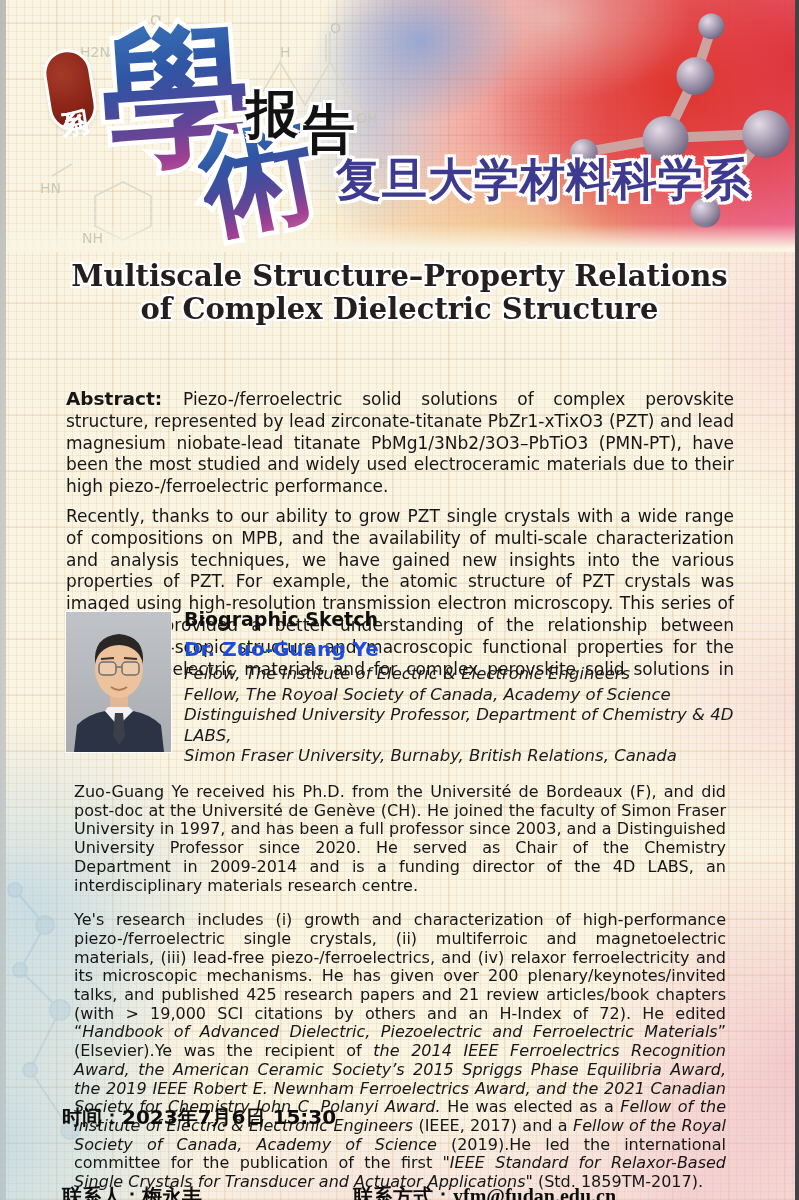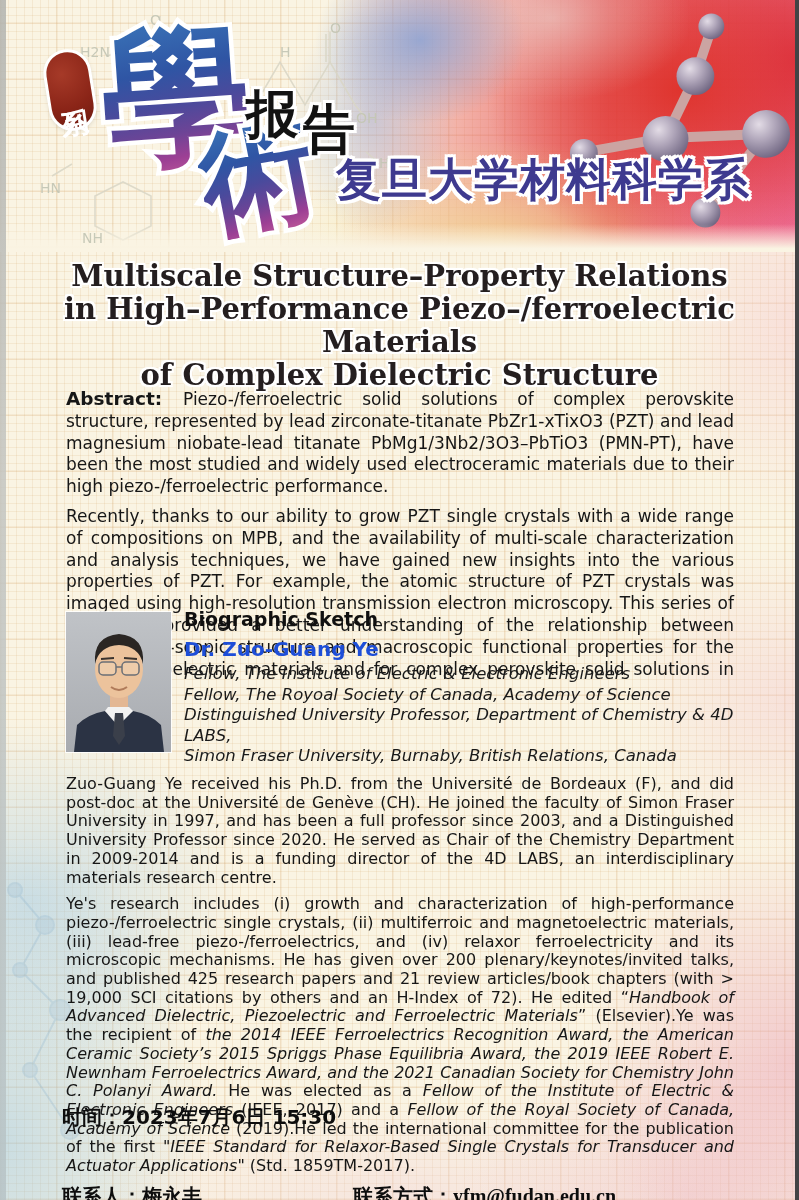--- a/index.html
+++ b/index.html
@@ -93,21 +93,21 @@
   .photo{position:absolute; left:0; top:4px; width:105px; height:140px; overflow:hidden;
     box-shadow:0 0 0 1px rgba(255,255,255,.85);}
   .bio-text{margin-left:118px;}
   .bio-heading{font-weight:bold; font-size:19px; color:#101010; margin:0 0 7px 0;}
   .bio-name{font-weight:bold; font-size:20px; color:#1d4ed8; margin:0 0 3px 0;}
   .credentials .credential{font-style:italic; font-size:16.5px; line-height:20.6px; color:#1a1a1a;}
   .bio-email{font-size:16.5px; line-height:20.6px;}
   
   .bio-body{position:absolute; left:58px; top:767px; width:684px; z-index:3;
     font-size:16px; line-height:18.7px; text-align:justify;}
-  .bio-body .para{margin:8px;}
+  .bio-body .para{margin:16px;}
   
   .info{position:absolute; left:62px; top:1104px; width:710px; z-index:3;
     font-weight:bold; font-size:20px; color:#0d0d0d;}
   .info-row{display:flex; align-items:baseline;}
   .info-row + .info-row{margin-top:52px;font-family:Liberation Serif, serif;}
   .cell-left{width:291px; flex:none; white-space:nowrap;}
   .cell-right{white-space:nowrap;}
   
   .edge-left{position:absolute; left:0; top:0; width:6px; height:1200px; z-index:6;
     background:linear-gradient(180deg,#b2b3af 0%,#c4c5c1 40%,#b7c3c6 100%); opacity:.85;}
@@ -189,21 +189,20 @@
       <span class="cal-fill">術</span>
     </div>
     <div class="baogao">
       <span class="bg1">报</span><span class="bg2">告</span>
     </div>
     <div class="dept">复旦大学材料科学系</div>
   </header>
 
   <section class="title-block">
       <div class="title-line">Multiscale Structure–Property Relations</div>
-      <div class="title-line">in High–Performance Piezo–/ferroelectric Materials</div>
       <div class="title-line">of Complex Dielectric Structure</div>
     </section>
 
   <section class="abstract">
       <div class="para"><span class="abstract-label" style="font-weight: bold;">Abstract: </span><span>Piezo-/ferroelectric solid solutions of complex perovskite structure, represented by lead zirconate-titanate PbZr1-xTixO3 (PZT) and lead magnesium niobate-lead titanate PbMg1/3Nb2/3O3–PbTiO3 (PMN-PT), have been the most studied and widely used electroceramic materials due to their high piezo-/ferroelectric performance.</span></div>
       <div class="para"><span>Recently, thanks to our ability to grow PZT single crystals with a wide range of compositions on MPB, and the availability of multi-scale characterization and analysis techniques, we have gained new insights into the various properties of PZT. For example, the atomic structure of PZT crystals was imaged using high-resolution transmission electron microscopy. This series of work has provided a better understanding of the relationship between micro-/nano-scopic structure and macroscopic functional properties for the piezo- /ferroelectric materials and for complex perovskite solid solutions in general.</span></div>
     </section>
 
   <section class="bio-card">
     <div class="photo">

